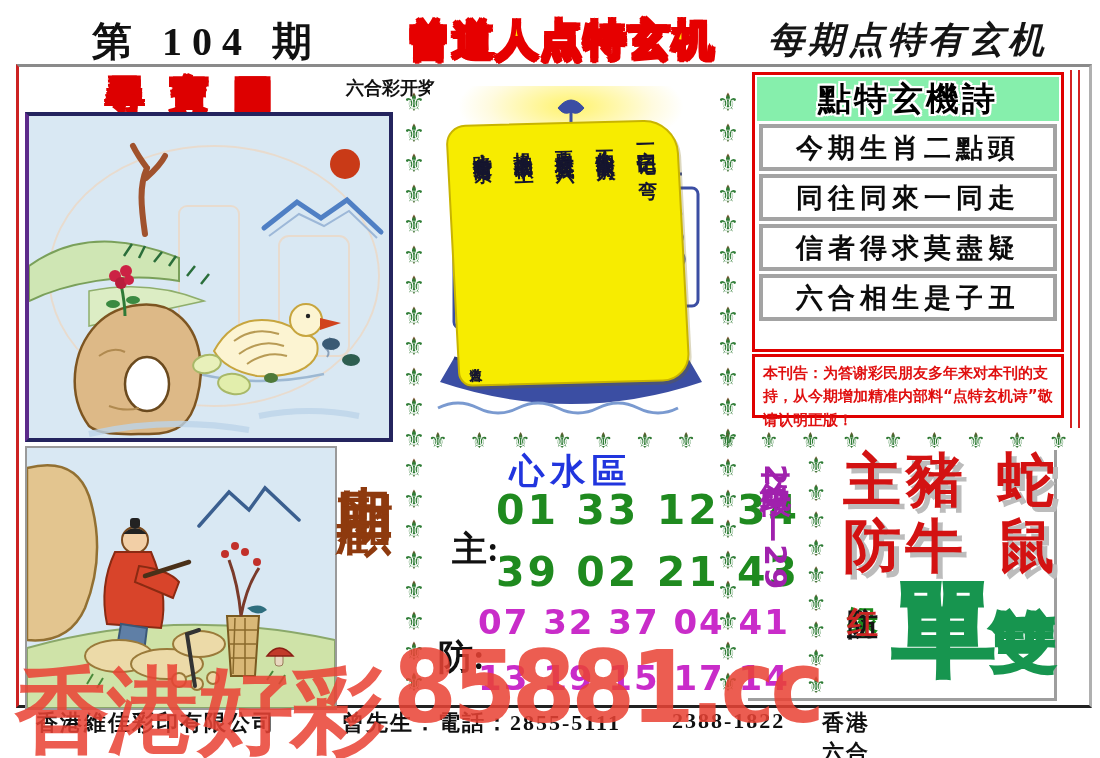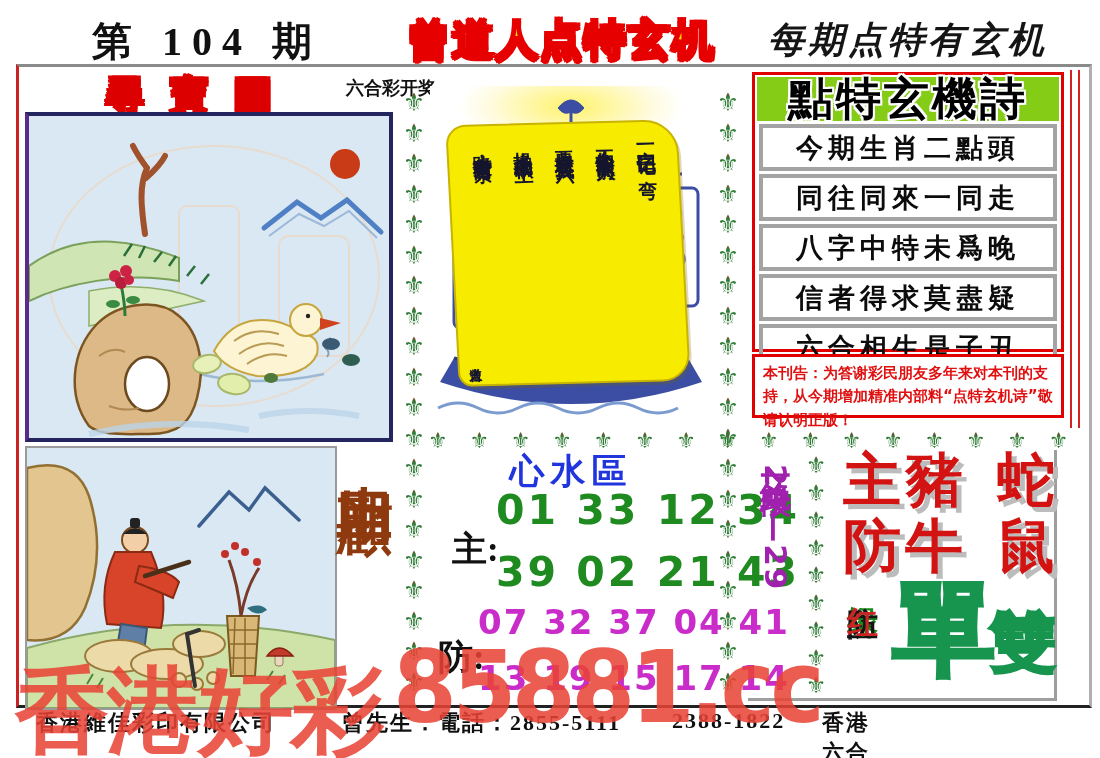--- a/index.html
+++ b/index.html
@@ -70,22 +70,22 @@
                color:#2135de;letter-spacing:6px;font-family:"Liberation Serif","DejaVu Serif",serif;}
   .lbl{font-size:35px;font-weight:900;color:#101010;font-family:"Liberation Serif","DejaVu Serif",serif;}
   .main-lbl{left:452px;top:526px;}
   .guard-lbl{left:438px;top:634px;}
   .num-main{color:#1f8a1f;font-size:41px;font-weight:900;letter-spacing:3px;}
   .num-guard{color:#c92cc9;font-size:34px;font-weight:900;letter-spacing:2px;}
   .mrow1{left:496px;top:486px;} .mrow2{left:496px;top:548px;}
   .grow1{left:478px;top:602px;} .grow2{left:478px;top:658px;}
   
   .poem-box{left:752px;top:72px;width:312px;height:280px;border:3px solid #e00000;box-sizing:border-box;background:#fff;}
-  .poem-head{height:44px;margin:2px;background:#84cc16;display:flex;align-items:center;justify-content:center;
-             font-size:45px;font-weight:900;color:#000;letter-spacing:3px;
+  .poem-head{height:44px;margin:2px;background:#86efac;display:flex;align-items:center;justify-content:center;
+             font-size:33px;font-weight:900;color:#000;letter-spacing:3px;
              font-family:"Liberation Serif","DejaVu Serif",serif;
              text-shadow:-2px -2px 0 #fff,2px -2px 0 #fff,-2px 2px 0 #fff,2px 2px 0 #fff,0 2px 0 #fff,0 -2px 0 #fff,2px 0 0 #fff,-2px 0 0 #fff;}
   .poem-row{height:39px;margin:3px 4px 0 4px;border:4px solid #a3a3a3;display:flex;align-items:center;justify-content:center;
             font-size:27px;font-weight:bold;color:#0c0c0c;letter-spacing:5px;
             font-family:"Liberation Serif","DejaVu Serif",serif;}
   .notice{left:752px;top:354px;width:312px;height:64px;border:3px solid #e00000;box-sizing:border-box;
           padding:5px 8px;font-size:15px;line-height:1.55;font-weight:bold;color:#e01010;background:#fff;}
   .redlines{left:1070px;top:70px;width:6px;height:358px;border-left:2px solid #d42222;border-right:2px solid #d42222;}
   
   .lr-box{left:748px;top:450px;width:306px;height:248px;border-right:3px solid #9e9e9e;border-bottom:3px solid #9e9e9e;}
@@ -308,21 +308,20 @@
 <div class="abs num-main mrow1">01 33 12 34</div>
 <div class="abs num-main mrow2">39 02 21 43</div>
 <div class="abs lbl guard-lbl">防:</div>
 <div class="abs num-guard grow1">07 32 37 04 41</div>
 <div class="abs num-guard grow2">13 19 15 17 14</div>
 
 <div class="abs poem-box">
   <div class="poem-head">點特玄機詩</div>
   <div class="poem-row">今期生肖二點頭</div>
   <div class="poem-row">同往同來一同走</div>
-  <div class="poem-row">八字中特未爲晚</div>
   <div class="poem-row">信者得求莫盡疑</div>
   <div class="poem-row">六合相生是子丑</div>
 </div>
 <div class="abs notice">本刊告：为答谢彩民朋友多年来对本刊的支持，从今期增加精准内部料“点特玄机诗”敬请认明正版！</div>
 <div class="abs redlines"></div>
 
 <div class="abs lr-box"></div>
 <div class="abs kill">绝杀一段20—29</div>
 
 <div class="abs zrow zrow1">

